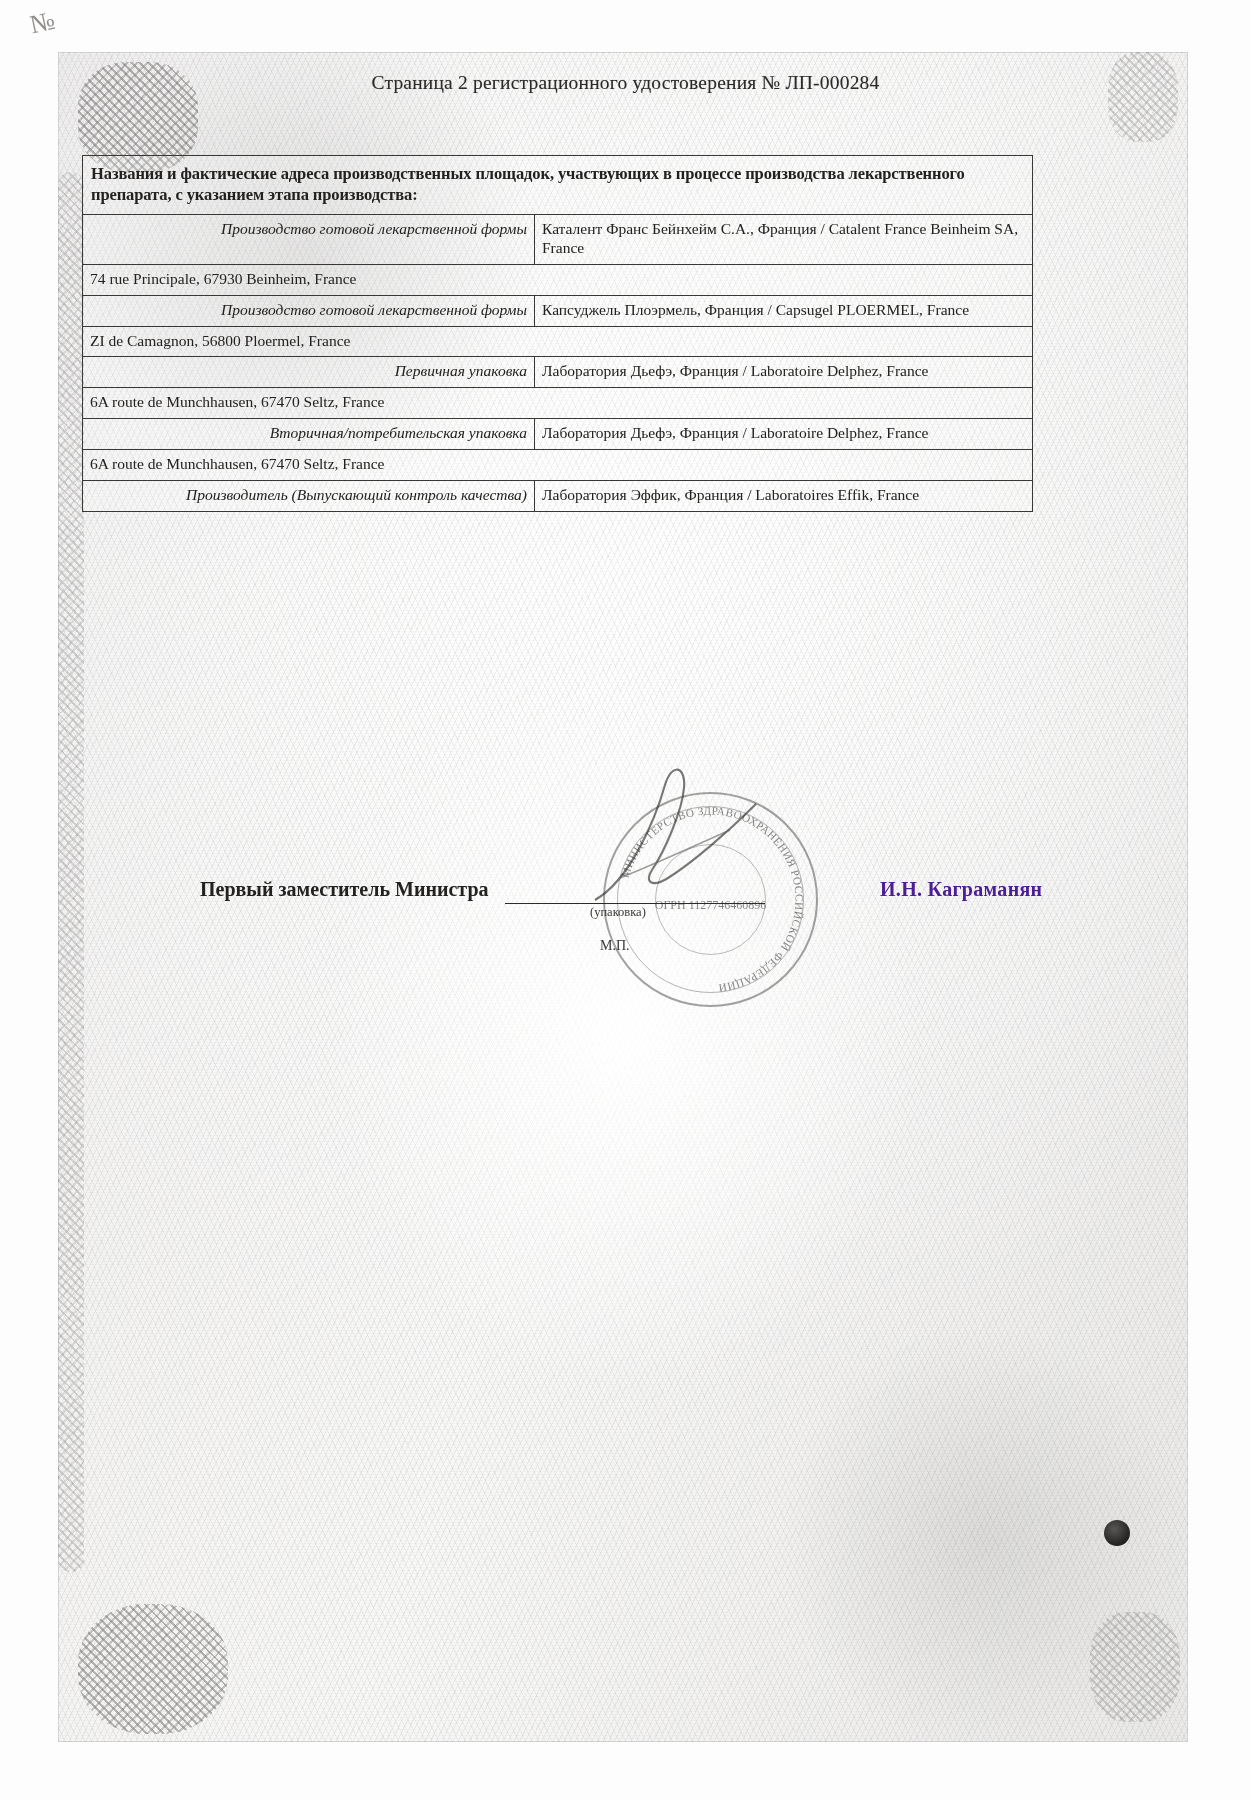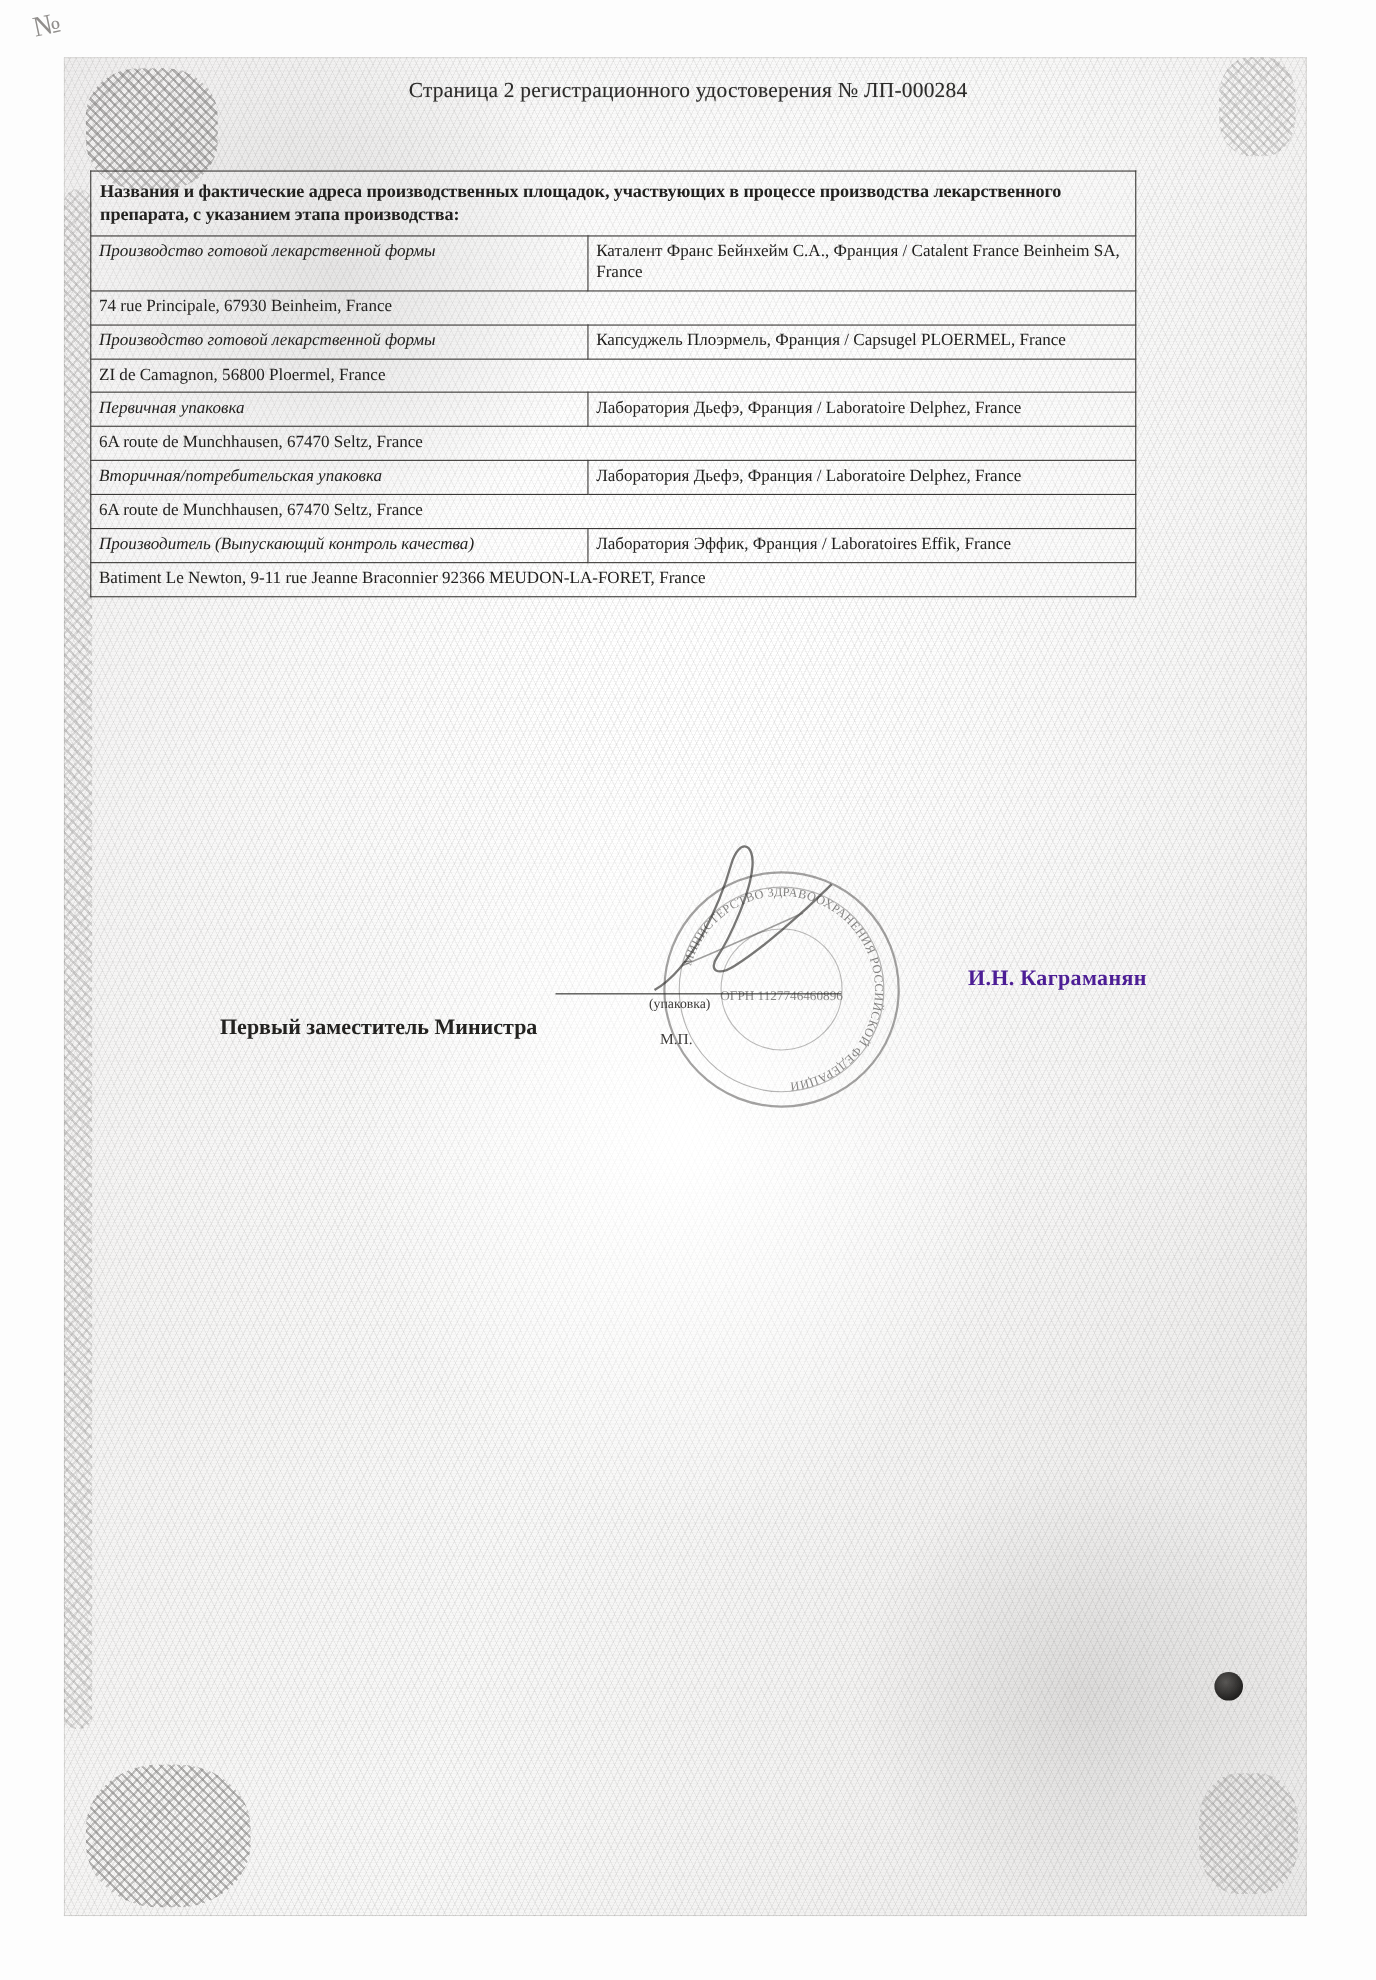--- a/index.html
+++ b/index.html
@@ -125,39 +125,38 @@
     line-height: 1.22;
     color: #22211f;
   }
   .tbl-title td {
     font-weight: bold;
     font-size: 16.5px;
     line-height: 1.3;
     padding: 7px 8px 8px 8px;
     letter-spacing: -0.1px;
   }
-  .stage { width: 437px; font-style: italic; }
+  .stage { width: 437px; font-style: italic; text-align: right; }
   .addr-row td { font-style: normal; }
 
   
   .sign-row {
     position: absolute;
     left: 0;
     right: 0;
     top: 878px;
     height: 40px;
   }
   .sign-title {
     position: absolute;
     left: 200px;
     top: 0;
     font-size: 20px;
     font-weight: bold;
     color: #232220;
-    margin-top: 45px;
   }
   .sign-line {
     position: absolute;
     left: 505px;
     top: 25px;
     width: 260px;
     border-bottom: 1.4px solid #2c2b29;
   }
   .sign-caption {
     position: absolute;
@@ -284,23 +283,20 @@
         <td class="stage">Вторичная/потребительская упаковка</td>
         <td>Лаборатория Дьефэ, Франция / Laboratoire Delphez, France</td>
       </tr>
       <tr class="addr-row">
         <td colspan="2">6A route de Munchhausen, 67470 Seltz, France</td>
       </tr>
 
       <tr>
         <td class="stage">Производитель (Выпускающий контроль качества)</td>
         <td>Лаборатория Эффик, Франция / Laboratoires Effik, France</td>
-      </tr>
-      <tr class="addr-row">
-        <td colspan="2">Batiment Le Newton, 9-11 rue Jeanne Braconnier 92366 MEUDON-LA-FORET, France</td>
       </tr>
     </tbody>
   </table>
 
   <div class="stamp">
     <div class="ring"></div>
     <div class="ring2"></div>
     <div class="ring3"></div>
     <svg viewBox="0 0 215 215">
       <defs>

